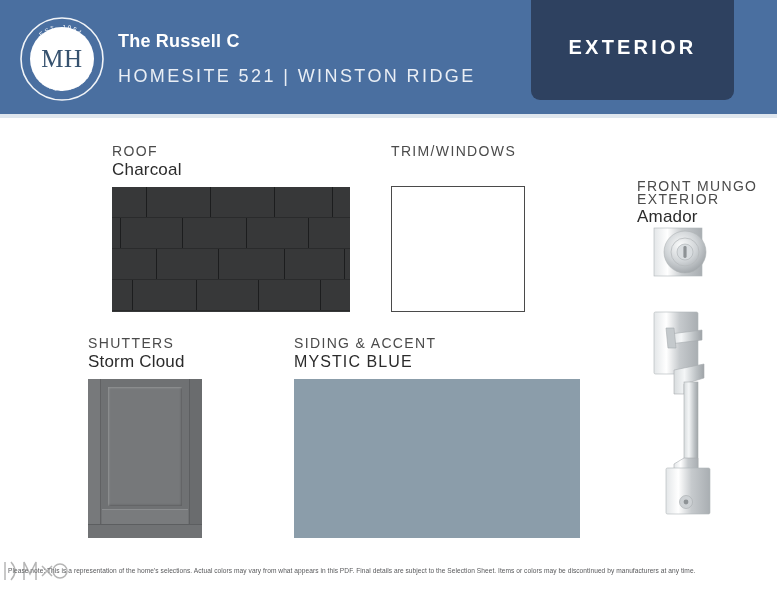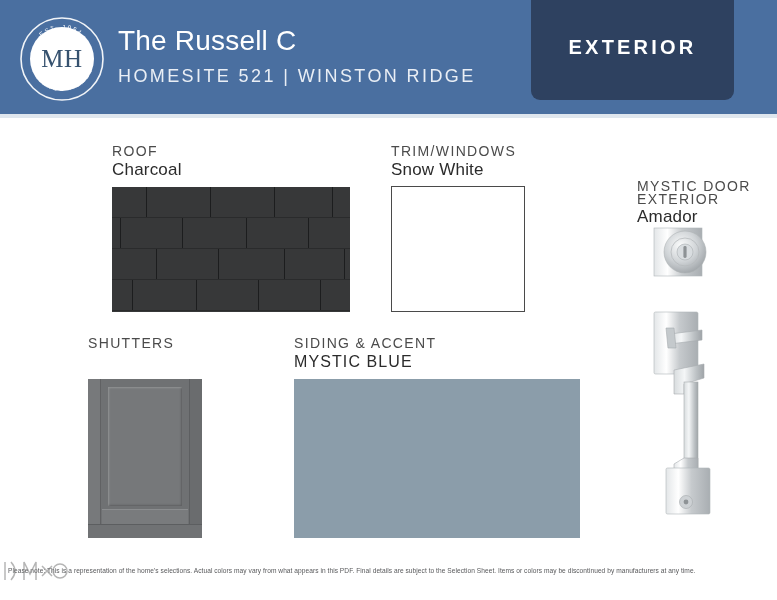--- a/index.html
+++ b/index.html
@@ -39,22 +39,22 @@
     width: 86px; height: 86px;
   }
   .logo svg { display:block; }
 
   .title-block {
     position: absolute;
     left: 118px; top: 22px;
     width: 400px;
   }
   .home-title {
-    font-size: 28px;
-    font-weight: 400;
+    font-size: 18px;
+    font-weight: 700;
     color: #ffffff;
     letter-spacing: 0.2px;
     line-height: 38px;
     white-space: nowrap;
   }
   .home-sub {
     margin-top: 4px;
     font-size: 18px;
     font-weight: 400;
     color: #e9eef5;
@@ -259,26 +259,25 @@
     <div class="shingle-row" style="top:93px;">
       <i style="left:20px;"></i>
         <i style="left:84px;"></i>
         <i style="left:146px;"></i>
         <i style="left:208px;"></i>
     </div>
   </div>
 
   <div class="label-group" style="left:391px; top:145px;">
     <div class="cat-label">TRIM/WINDOWS</div>
-    <div class="sel-name">Snow White</div>
   </div>
   <div class="trim-swatch"></div>
 
   <div class="label-group" style="left:637px; top:180px;">
-    <div class="cat-label">MYSTIC DOOR</div>
+    <div class="cat-label">FRONT MUNGO</div>
     <div class="cat-label">EXTERIOR</div>
     <div class="sel-name">Amador</div>
   </div>
 
   <div class="hardware">
     <svg width="100" height="300" viewBox="0 0 100 300">
       <defs>
         <linearGradient id="nickel" x1="0" y1="0" x2="1" y2="0">
           <stop offset="0%" stop-color="#e3e6e8"></stop>
           <stop offset="28%" stop-color="#ffffff"></stop>
@@ -317,20 +316,21 @@
       <path d="M44 236 L34 242 L34 258 L46 258 L58 250 L58 236 Z" fill="url(#nickel)" stroke="#a8adb0" stroke-width="0.6"></path>
 
       <rect x="26" y="246" width="44" height="46" rx="1.5" fill="url(#nickel)" stroke="#b0b5b8" stroke-width="0.6"></rect>
       <circle cx="46" cy="280" r="6.5" fill="#cdd1d4" stroke="#a4a9ac" stroke-width="0.6"></circle>
       <circle cx="46" cy="280" r="2.4" fill="#8e9396"></circle>
     </svg>
   </div>
 
   <div class="label-group" style="left:88px; top:337px;">
     <div class="cat-label">SHUTTERS</div>
+    <div class="sel-name">Storm Cloud</div>
   </div>
   <div class="shutter-swatch">
     <div class="sh-left-stile"></div>
     <div class="sh-right-stile"></div>
     <div class="sh-inner"></div>
     <div class="sh-rail"></div>
     <div class="sh-bottom"></div>
   </div>
 
   <div class="label-group" style="left:294px; top:337px;">

